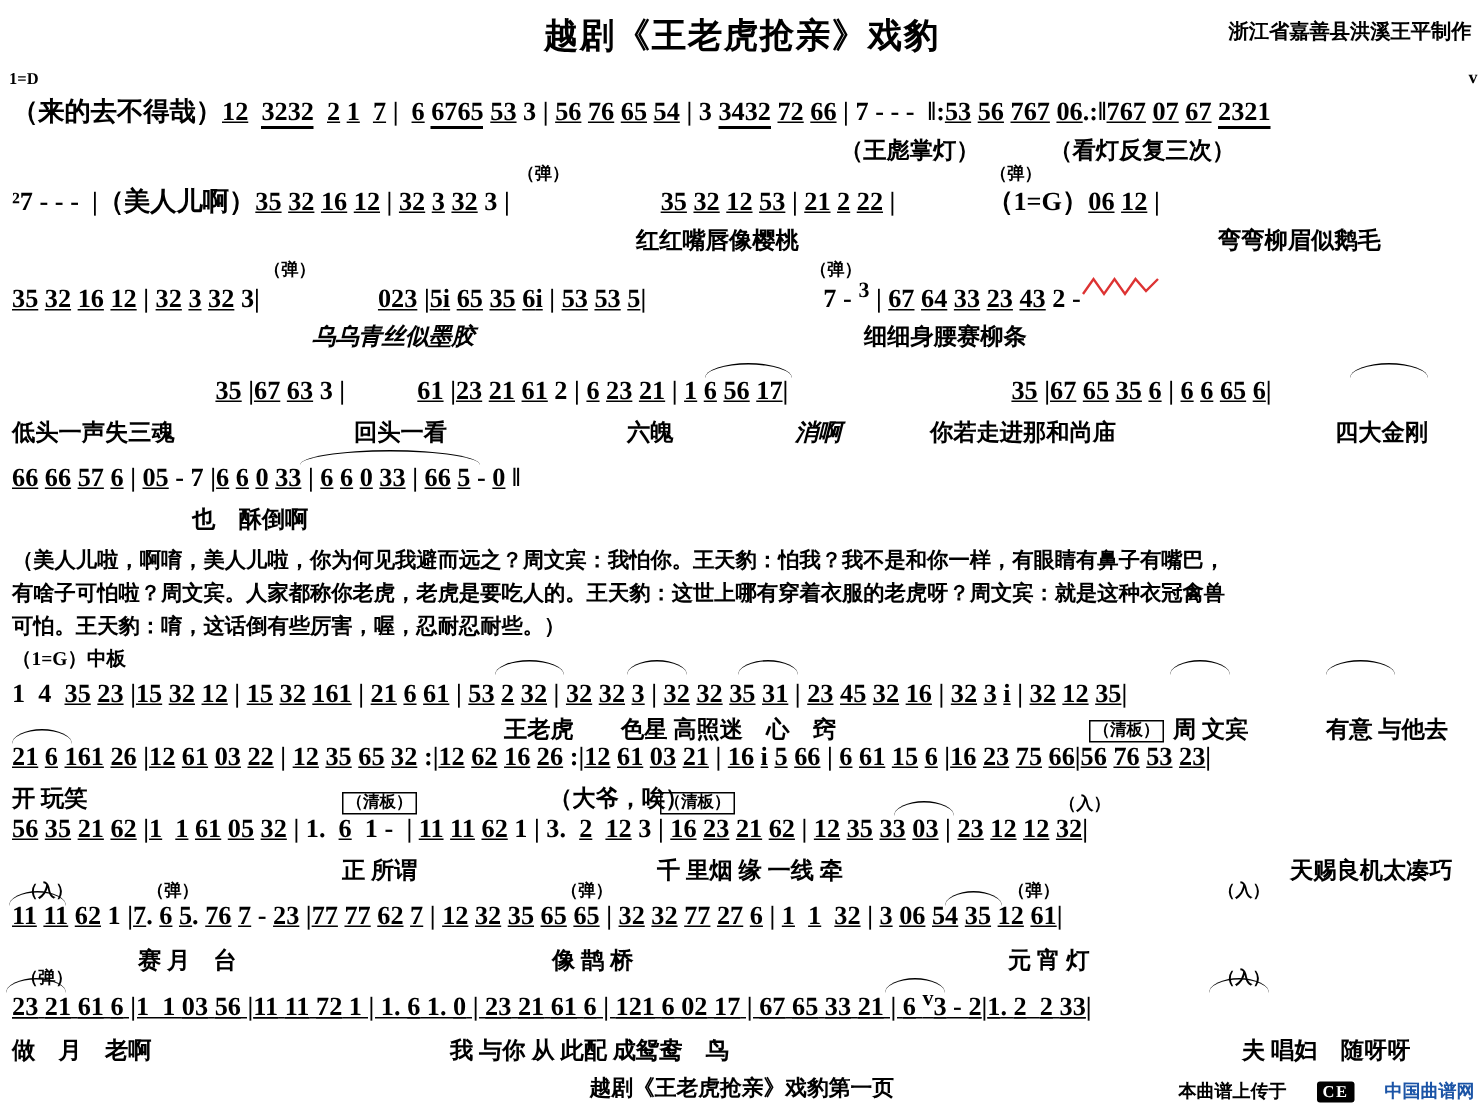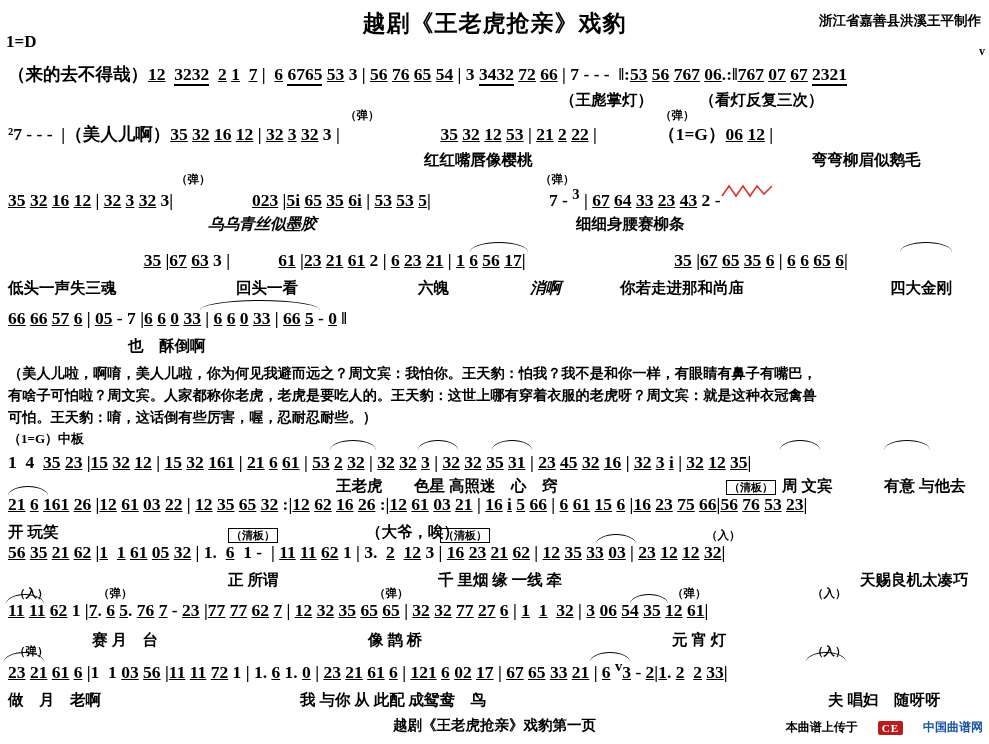--- a/index.html
+++ b/index.html
@@ -13,21 +13,21 @@
   
   .title{
     position:absolute;left:0;top:8px;width:989px;text-align:center;
     font-size:23px;font-weight:bold;letter-spacing:1px;
     font-family:"Liberation Serif", serif;
   }
   .credit{
     position:absolute;right:8px;top:12px;font-size:13.5px;font-weight:bold;
   }
   .keysig{
-    position:absolute;left:6px;top:32px;font-size:17px;font-weight:bold;
+    position:absolute;left:6px;top:47px;font-size:11px;font-weight:bold;
   }
   .vmark{position:absolute;right:4px;top:44px;font-size:12px;font-weight:bold;}
   .mus{
     position:absolute;white-space:nowrap;
     font-size:17.5px;font-weight:bold;
     font-family:"Liberation Serif", serif;
     letter-spacing:0px;
   }
   .lyr{
     position:absolute;white-space:nowrap;
@@ -47,21 +47,21 @@
   }
   .footer{
     position:absolute;left:0;top:716px;width:989px;text-align:center;
     font-size:14.5px;font-weight:bold;
   }
   .site{
     position:absolute;right:6px;top:719px;font-size:12px;font-weight:bold;
     display:flex;align-items:center;gap:20px;
   }
   .site .logo{
-    display:inline-block;background:#b91c1c;color:#fff;font-size:11px;
+    display:inline-block;background:#000000;color:#fff;font-size:11px;
     font-weight:bold;padding:1px 4px;border-radius:2px;letter-spacing:1px;
   }
   .site .blue{color:#1b54a6;}
 
   
   .u  {text-decoration:underline;}
   .uu {border-bottom:2px double #000;}
 
   
   .slur{
@@ -167,21 +167,21 @@
   <div class="tiny" style="left:98px;top:586px;">（弹）</div>
   <div class="tiny" style="left:374px;top:586px;">（弹）</div>
   <div class="tiny" style="left:672px;top:586px;">（弹）</div>
   <div class="tiny" style="left:812px;top:586px;">（入）</div>
   <div class="slur" style="left:6px;top:594px;width:38px;"></div>
   <div class="slur" style="left:630px;top:594px;width:38px;"></div>
   <div class="lyr" style="left:92px;top:630px;">赛 月　台</div>
   <div class="lyr" style="left:368px;top:630px;">像 鹊 桥</div>
   <div class="lyr" style="left:672px;top:630px;">元  宵  灯</div>
 
-  <div class="mus" style="left:8px;top:658px;">
+  <div class="mus" style="left:8px;top:658px;text-decoration:underline;">
     <span class="u">23</span>&nbsp;<span class="u">21</span>&nbsp;<span class="u">61</span>&nbsp;<span class="u">6</span>&nbsp;|1&nbsp;&nbsp;1&nbsp;<span class="u">03</span>&nbsp;<span class="u">56</span>&nbsp;|<span class="u">11</span>&nbsp;<span class="u">11</span>&nbsp;<span class="u">72</span>&nbsp;1&nbsp;|&nbsp;1.&nbsp;<span class="u">6</span>&nbsp;1.&nbsp;<span class="u">0</span>&nbsp;|&nbsp;<span class="u">23</span>&nbsp;<span class="u">21</span>&nbsp;<span class="u">61</span>&nbsp;<span class="u">6</span>&nbsp;|&nbsp;<span class="u">121</span>&nbsp;<span class="u">6</span>&nbsp;<span class="u">02</span>&nbsp;<span class="u">17</span>&nbsp;|&nbsp;<span class="u">67</span>&nbsp;<span class="u">65</span>&nbsp;<span class="u">33</span>&nbsp;<span class="u">21</span>&nbsp;|&nbsp;<span class="u">6</span>&nbsp;<sup>v</sup><span class="u">3</span>&nbsp;-&nbsp;<span class="u">2</span>|<span class="u">1</span>.&nbsp;<span class="u">2</span>&nbsp;&nbsp;<span class="u">2</span>&nbsp;<span class="u">33</span>|
   </div>
   <div class="tiny" style="left:14px;top:644px;">（弹）</div>
   <div class="tiny" style="left:812px;top:644px;">（入）</div>
   <div class="slur" style="left:4px;top:652px;width:40px;"></div>
   <div class="slur" style="left:590px;top:652px;width:40px;"></div>
   <div class="slur" style="left:806px;top:652px;width:40px;"></div>
   <div class="lyr" style="left:8px;top:690px;">做　月　老啊</div>
   <div class="lyr" style="left:300px;top:690px;">我 与你 从 此配 成鸳鸯　鸟</div>
   <div class="lyr" style="left:828px;top:690px;">夫 唱妇　随呀呀</div>

